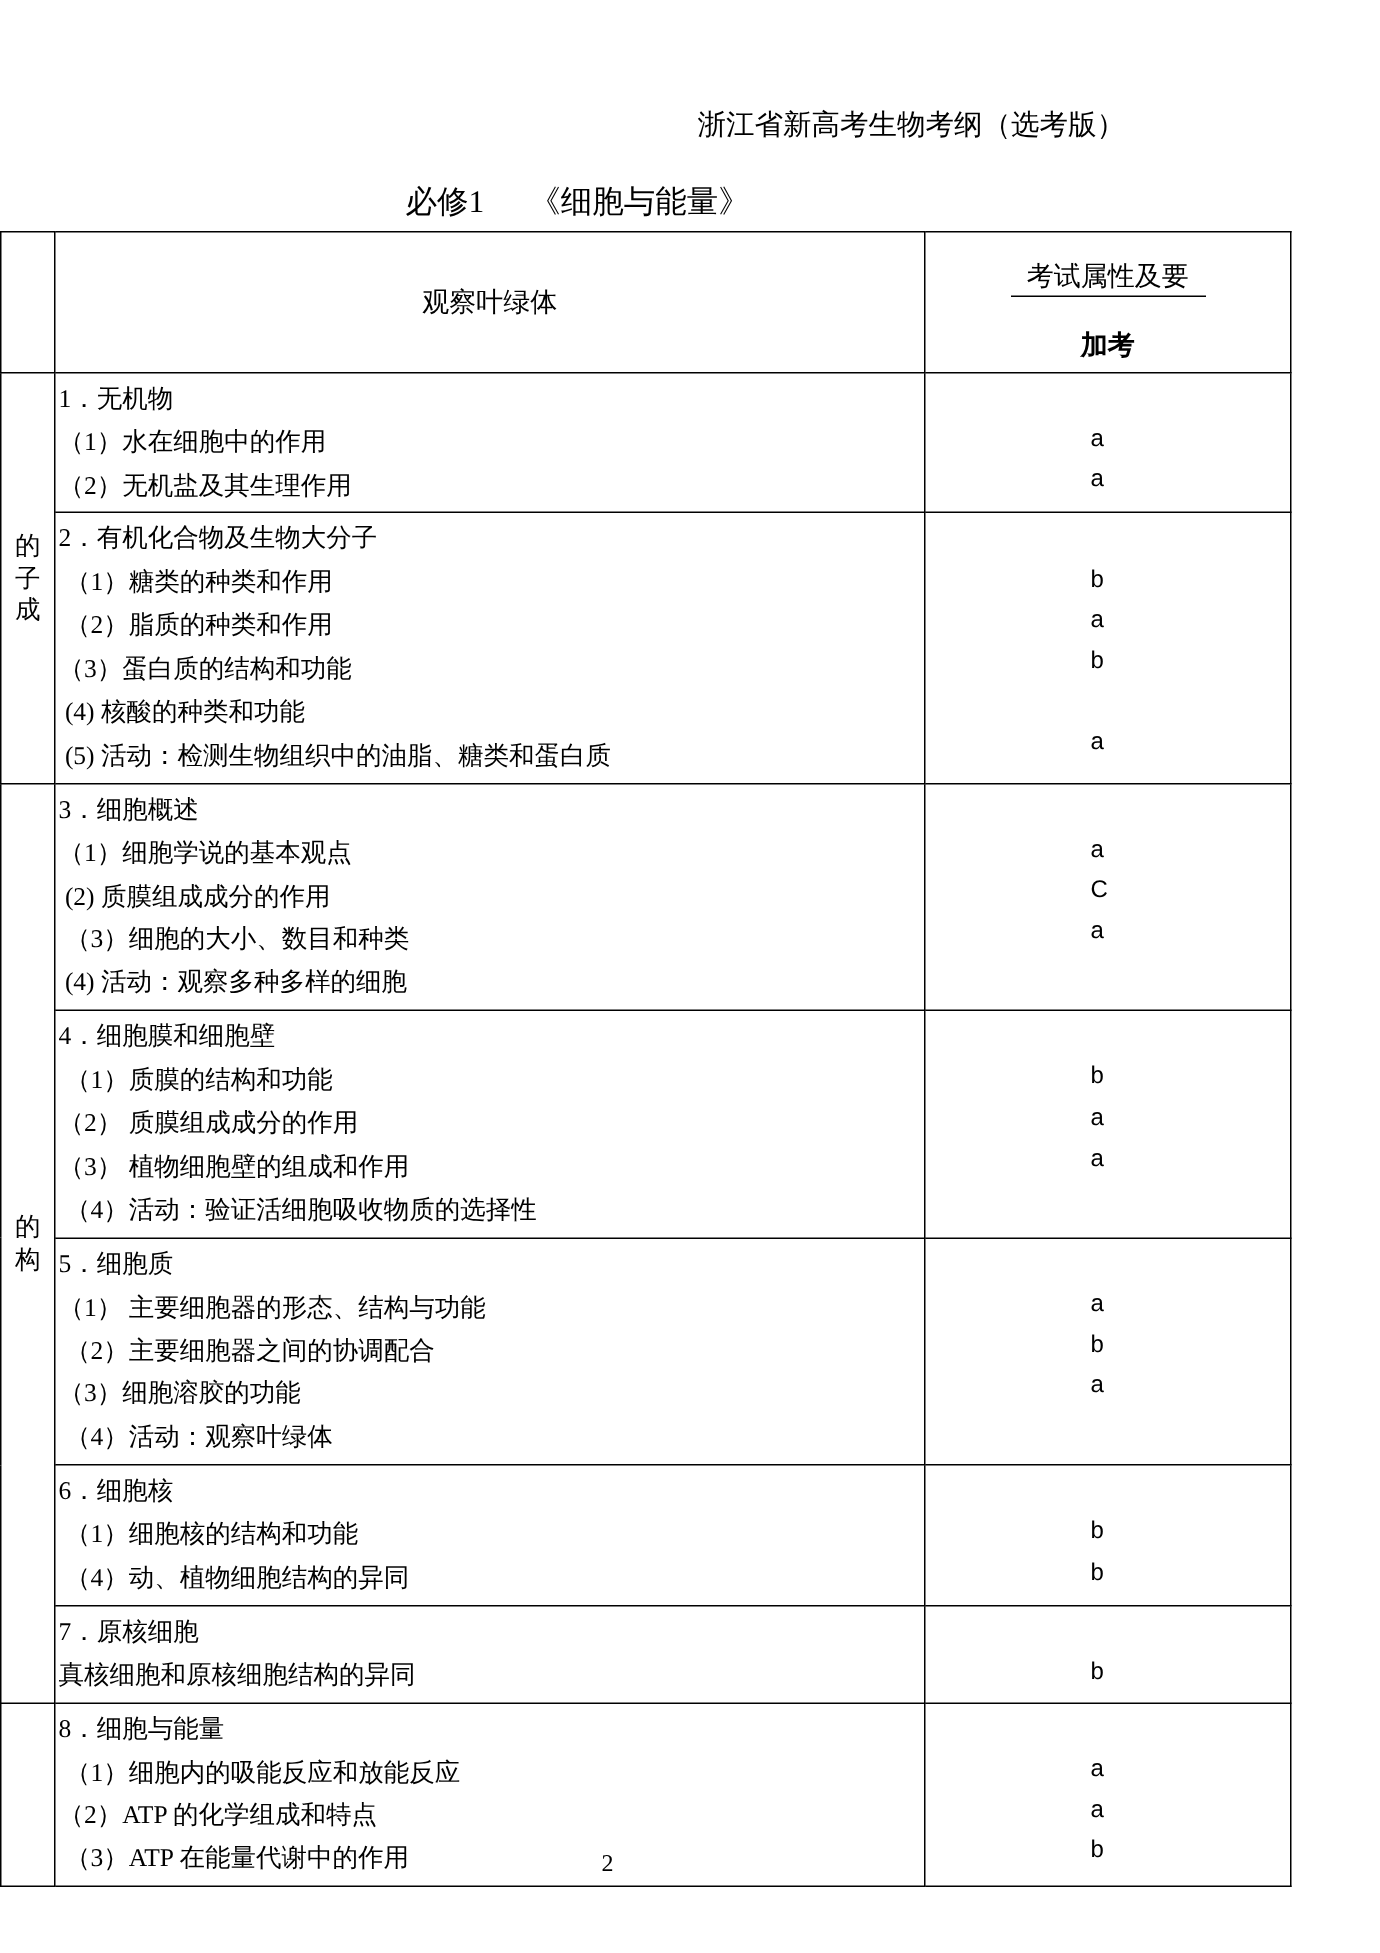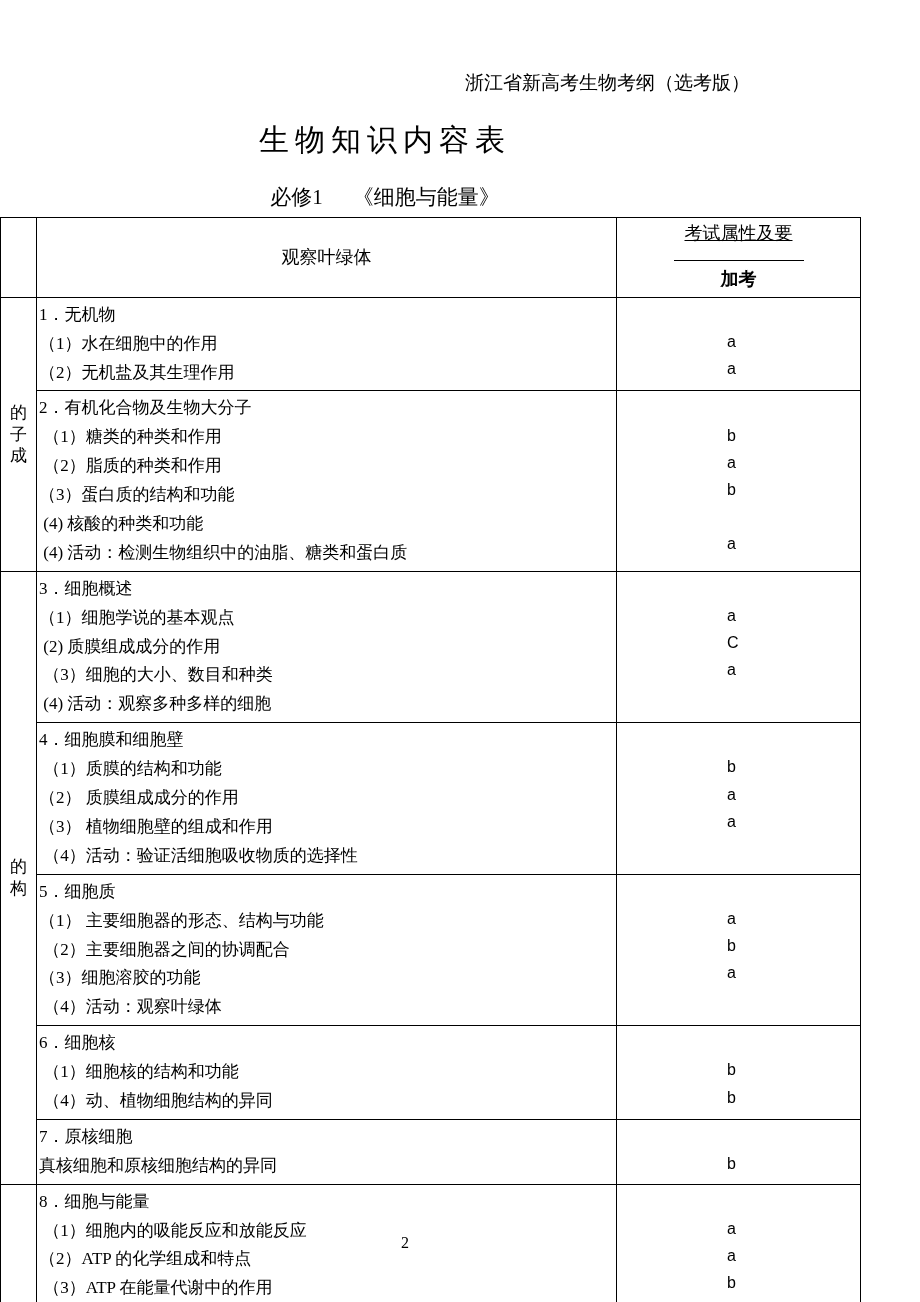--- a/index.html
+++ b/index.html
@@ -59,27 +59,26 @@
   .head-row1 td {
     text-align: center;
     font-family: "KaiTi", "楷体", serif;
     font-size: 18px;
     padding: 6px 4px;
   }
   .head-row1 .content-head { vertical-align: middle; line-height: 60px;}
   .head-exam-top { border-bottom:none; padding-bottom:0 !important; }
   .head-exam-inner {
     width: 130px;
-    margin: 0 auto;
+    margin: 14px auto;
     border-bottom: 1px solid #000;
-    padding-bottom: 16px;
+    padding-bottom: 2px;
     line-height: 1.1;
     white-space: nowrap;
     overflow: hidden;
-    text-decoration: underline;
   }
   .head-exam-bottom {
     border-top: none;
     text-align:center;
     font-weight: bold;
     font-family: "SimSun","宋体",serif;
     font-size: 17px;
     padding: 4px 0 6px 0;
     margin-top: 48px;
   }
@@ -129,21 +128,20 @@
   }
 </style>
 </head>
 <body>
 
 <div class="page">
 
   <div class="header-right">浙江省新高考生物考纲（选考版）</div>
 
   <div class="content">
-    <div class="title-main">生物知识内容表</div>
     <div class="title-sub">
       <span>必修1</span><span class="gap"></span><span>《细胞与能量》</span>
     </div>
 
     <table>
       <colgroup>
         <col class="c-module">
         <col class="c-content">
         <col class="c-exam">
       </colgroup>
@@ -175,21 +173,21 @@
               <span class="line">a</span>
             </td>
           </tr>
           <tr>
             <td class="topic-cell">
               <div class="line">2．有机化合物及生物大分子</div>
               <div class="line"> （1）糖类的种类和作用</div>
               <div class="line"> （2）脂质的种类和作用</div>
               <div class="line">（3）蛋白质的结构和功能</div>
               <div class="line"> (4) 核酸的种类和功能</div>
-              <div class="line"> (4) 活动：检测生物组织中的油脂、糖类和蛋白质</div>
+              <div class="line"> (5) 活动：检测生物组织中的油脂、糖类和蛋白质</div>
             </td>
             <td class="exam-cell">
               <span class="line"> </span>
               <span class="line">b</span>
               <span class="line">a</span>
               <span class="line">b</span>
               <span class="line"> </span>
               <span class="line">a</span>
             </td>
           </tr>

